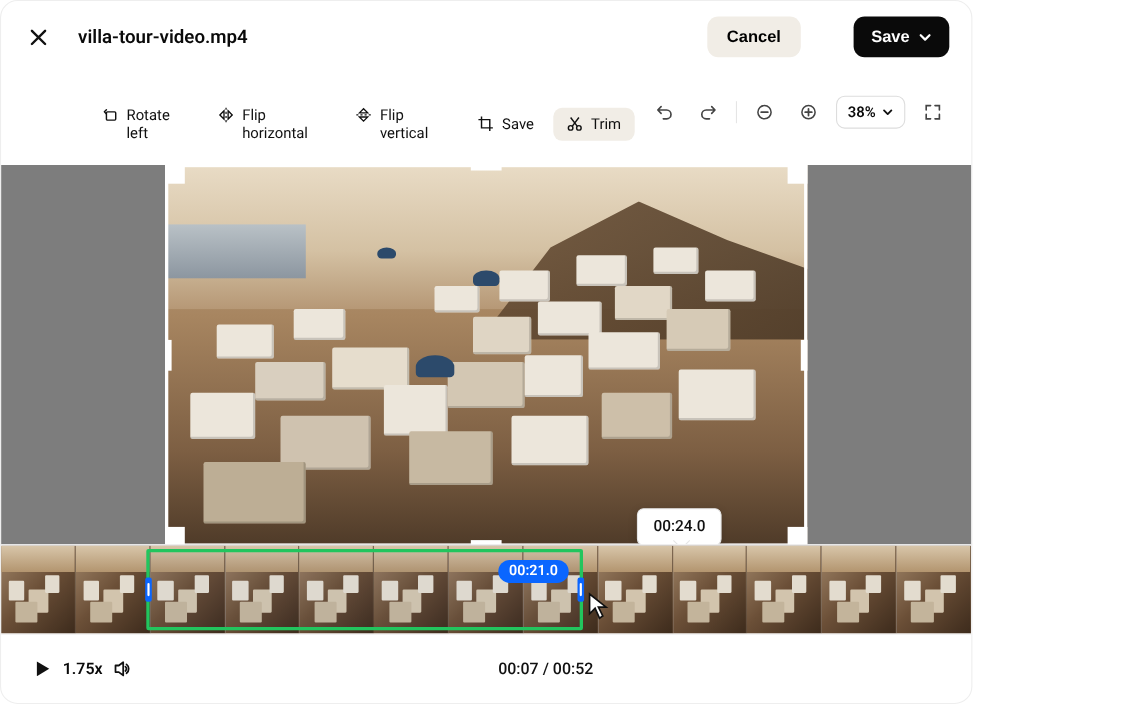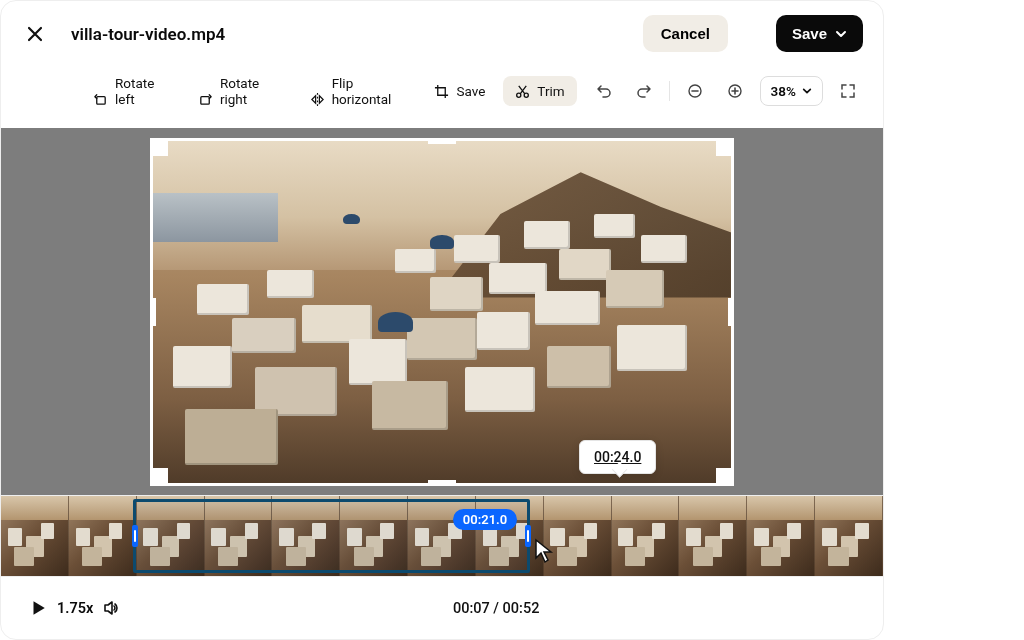--- a/index.html
+++ b/index.html
@@ -9,21 +9,21 @@
   
   .header { display: flex; align-items: center; padding: 14px 20px 10px 20px; gap: 16px; }
   .close-btn { width: 28px; height: 28px; display: flex; align-items: center; justify-content: center; cursor: pointer; }
   .title { font-size: 17px; font-weight: 600; flex: 0 0 auto; margin-left: 6px; }
   .header-spacer { flex: 1; }
   .btn-cancel { background: #f1ede6; border: none; border-radius: 10px; padding: 10px 18px; font-size: 15px; font-weight: 600; cursor: pointer; }
   .btn-save { background: #0a0a0a; color: #fff; border: none; border-radius: 10px; padding: 10px 16px; font-size: 15px; font-weight: 600; cursor: pointer; display: flex; align-items: center; gap: 8px; margin-left: 32px; }
 
   
   .toolbar { display: flex; align-items: center; padding: 6px 20px 14px 80px; gap: 6px; font-size: 13.5px; }
-  .tool { display: flex; align-items: flex-end; gap: 7px; padding: 7px 12px; border-radius: 8px; cursor: pointer; color: #111; }
+  .tool { display: flex; align-items: flex-start; gap: 7px; padding: 7px 12px; border-radius: 8px; cursor: pointer; color: #111; margin-top: 22px; }
   .tool.active { background: #f1ede6; }
   .tool svg { flex: 0 0 auto; }
   .toolbar-spacer { flex: 1; }
   .icon-btn { width: 30px; height: 30px; display: flex; align-items: center; justify-content: center; border-radius: 6px; cursor: pointer; }
   .zoom-pill { border: 1px solid #ddd; border-radius: 8px; padding: 6px 10px; display: flex; align-items: center; gap: 6px; font-weight: 600; font-size: 13.5px; cursor: pointer; }
   .toolbar-right { display: flex; align-items: center; gap: 10px; }
 
   
   .stage { flex: 1; position: relative; background: #7d7d7d; display: flex; align-items: center; justify-content: center; overflow: hidden; }
   .frame-outer { position: relative; width: 584px; height: 348px; }
@@ -31,31 +31,31 @@
   .sky { position: absolute; top: 0; left: 0; right: 0; height: 38%; background: linear-gradient(180deg, #e9dcc6 0%, #d4c1a3 60%, #b69876 100%); }
   .mountain { position: absolute; top: 6%; right: -4%; width: 55%; height: 40%; background: linear-gradient(135deg, #6b5036 0%, #4a3826 100%); clip-path: polygon(0 100%, 20% 40%, 45% 10%, 70% 35%, 100% 60%, 100% 100%); opacity: 0.9; }
   .sea { position:absolute; top:16%; left:0; width:22%; height:14%; background:linear-gradient(180deg,#b9c1c6,#8c96a0); }
   .houses { position: absolute; inset: 0; }
   .h { position: absolute; background: #ece6db; border-radius: 2px; box-shadow: inset -2px -2px 0 rgba(0,0,0,.15); }
   .dome { position: absolute; border-radius: 50% 50% 4px 4px; }
   .crop-box { position: absolute; inset: 0; border: 3px solid #fff; pointer-events: none; }
   .ch { position: absolute; background: #fff; }
   .ch.c { width: 18px; height: 18px; }
   .ch.ed { }
-  .tooltip { position: absolute; background: #fff; color: #111; font-size: 14px; font-weight: 500; padding: 8px 14px; border-radius: 6px; border: 1px solid #e5e5e5; box-shadow: 0 2px 8px rgba(0,0,0,.12); text-decoration: underline; }
+  .tooltip { position: absolute; background: #fff; color: #111; font-size: 14px; font-weight: 500; padding: 8px 14px; border-radius: 6px; border: 1px solid #e5e5e5; box-shadow: 0 2px 8px rgba(0,0,0,.12); }
   .tooltip::after { content: ""; position: absolute; bottom: -6px; left: 50%; transform: translateX(-50%); width: 10px; height: 10px; background: #fff; border-right: 1px solid #e5e5e5; border-bottom: 1px solid #e5e5e5; rotate: 45deg; }
 
   
   .timeline-wrap { border-top: 1px solid #eee; border-bottom: 1px solid #eee; padding: 0; background: #fff; position: relative; }
   .timeline { position: relative; height: 80px; width: 100%; overflow: hidden; }
   .thumbs { position: absolute; inset: 0; display: flex; }
   .thumb { flex: 1; position: relative; background: linear-gradient(135deg, #a2876a 0%, #6b4f37 50%, #3d2b1c 100%); border-right: 1px solid rgba(0,0,0,.2); overflow: hidden; }
   .thumb .mini-sky { position:absolute; top:0; left:0; right:0; height:30%; background: linear-gradient(180deg,#d8c6aa,#b3956f); }
   .thumb .mini-h { position:absolute; background:#e3dccf; border-radius:1px; }
-  .trim-sel { position: absolute; top: 3px; bottom: 3px; border: 3px solid #0c4a6e; border-radius: 2px; background: rgba(10,102,255,0.02); }
+  .trim-sel { position: absolute; top: 3px; bottom: 3px; border: 3px solid #22c55e; border-radius: 2px; background: rgba(10,102,255,0.02); }
   .trim-handle { position: absolute; width: 6px; top: 50%; transform: translateY(-50%); height: 22px; background: #0a66ff; border-radius: 2px; }
   .trim-handle::after { content:""; position:absolute; inset:5px 2px; background:#fff; border-radius:1px; }
   .trim-badge { position: absolute; top: 7px; right: 10px; background: #0a66ff; color: #fff; font-size: 13px; font-weight: 600; padding: 3px 10px; border-radius: 999px; }
   .cursor-svg { position: absolute; pointer-events: none; }
 
   
   .playbar { display: flex; align-items: center; padding: 16px 22px; gap: 4px; font-size: 14.5px; }
   .play-speed { font-weight: 600; }
   .play-center { flex: 1; text-align: center; font-weight: 500; color: #111; }
   .play-right { display: flex; align-items: center; gap: 18px; }
@@ -87,32 +87,33 @@
   <div class="toolbar">
     <div class="tool">
       <svg width="15" height="15" viewBox="0 0 16 16">
           <rect x="4" y="5" width="9" height="8" rx="1" stroke="#111" stroke-width="1.4" fill="none"></rect>
           <path d="M4 3 L2 5 L4 7" stroke="#111" stroke-width="1.4" fill="none" stroke-linecap="round" stroke-linejoin="round"></path>
         </svg>
       <span>Rotate left</span>
     </div>
     <div class="tool">
       <svg width="15" height="15" viewBox="0 0 16 16">
-          <rect x="3" y="5" width="9" height="8" rx="1" stroke="#111" stroke-width="1.4" fill="none"></rect>
-          <path d="M12 3 L14 5 L12 7" stroke="#111" stroke-width="1.4" fill="none" stroke-linecap="round" stroke-linejoin="round"></path>
-        </svg>
-      <span>Rotate right</span>
-    </div>
-    <div class="tool">
-      <svg width="15" height="15" viewBox="0 0 16 16">
           <path d="M8 1 L8 15" stroke="#111" stroke-width="1.2" stroke-dasharray="2 2"></path>
           <path d="M6 4 L2 8 L6 12 Z" stroke="#111" stroke-width="1.3" fill="none"></path>
           <path d="M10 4 L14 8 L10 12 Z" stroke="#111" stroke-width="1.3" fill="none"></path>
         </svg>
       <span>Flip horizontal</span>
+    </div>
+    <div class="tool">
+      <svg width="15" height="15" viewBox="0 0 16 16">
+          <path d="M1 8 L15 8" stroke="#111" stroke-width="1.2" stroke-dasharray="2 2"></path>
+          <path d="M4 6 L8 2 L12 6 Z" stroke="#111" stroke-width="1.3" fill="none"></path>
+          <path d="M4 10 L8 14 L12 10 Z" stroke="#111" stroke-width="1.3" fill="none"></path>
+        </svg>
+      <span>Flip vertical</span>
     </div>
     <div class="tool">
       <svg width="15" height="15" viewBox="0 0 16 16">
           <path d="M4 1 L4 12 L15 12 M1 4 L12 4 L12 15" stroke="#111" stroke-width="1.4" fill="none"></path>
         </svg>
       <span>Save</span>
     </div>
     <div class="tool active">
       <svg width="15" height="15" viewBox="0 0 16 16">
           <circle cx="4" cy="12" r="2.2" stroke="#111" stroke-width="1.4" fill="none"></circle>

